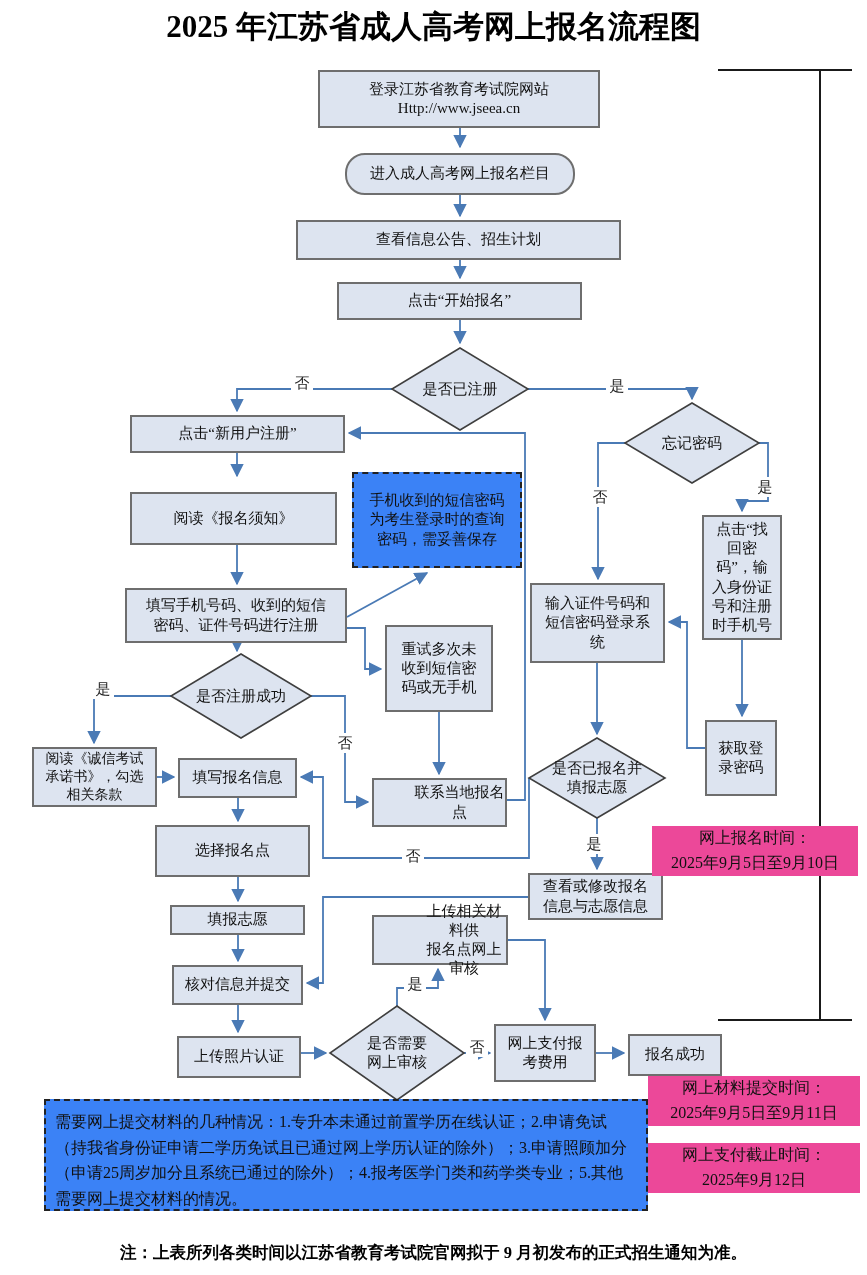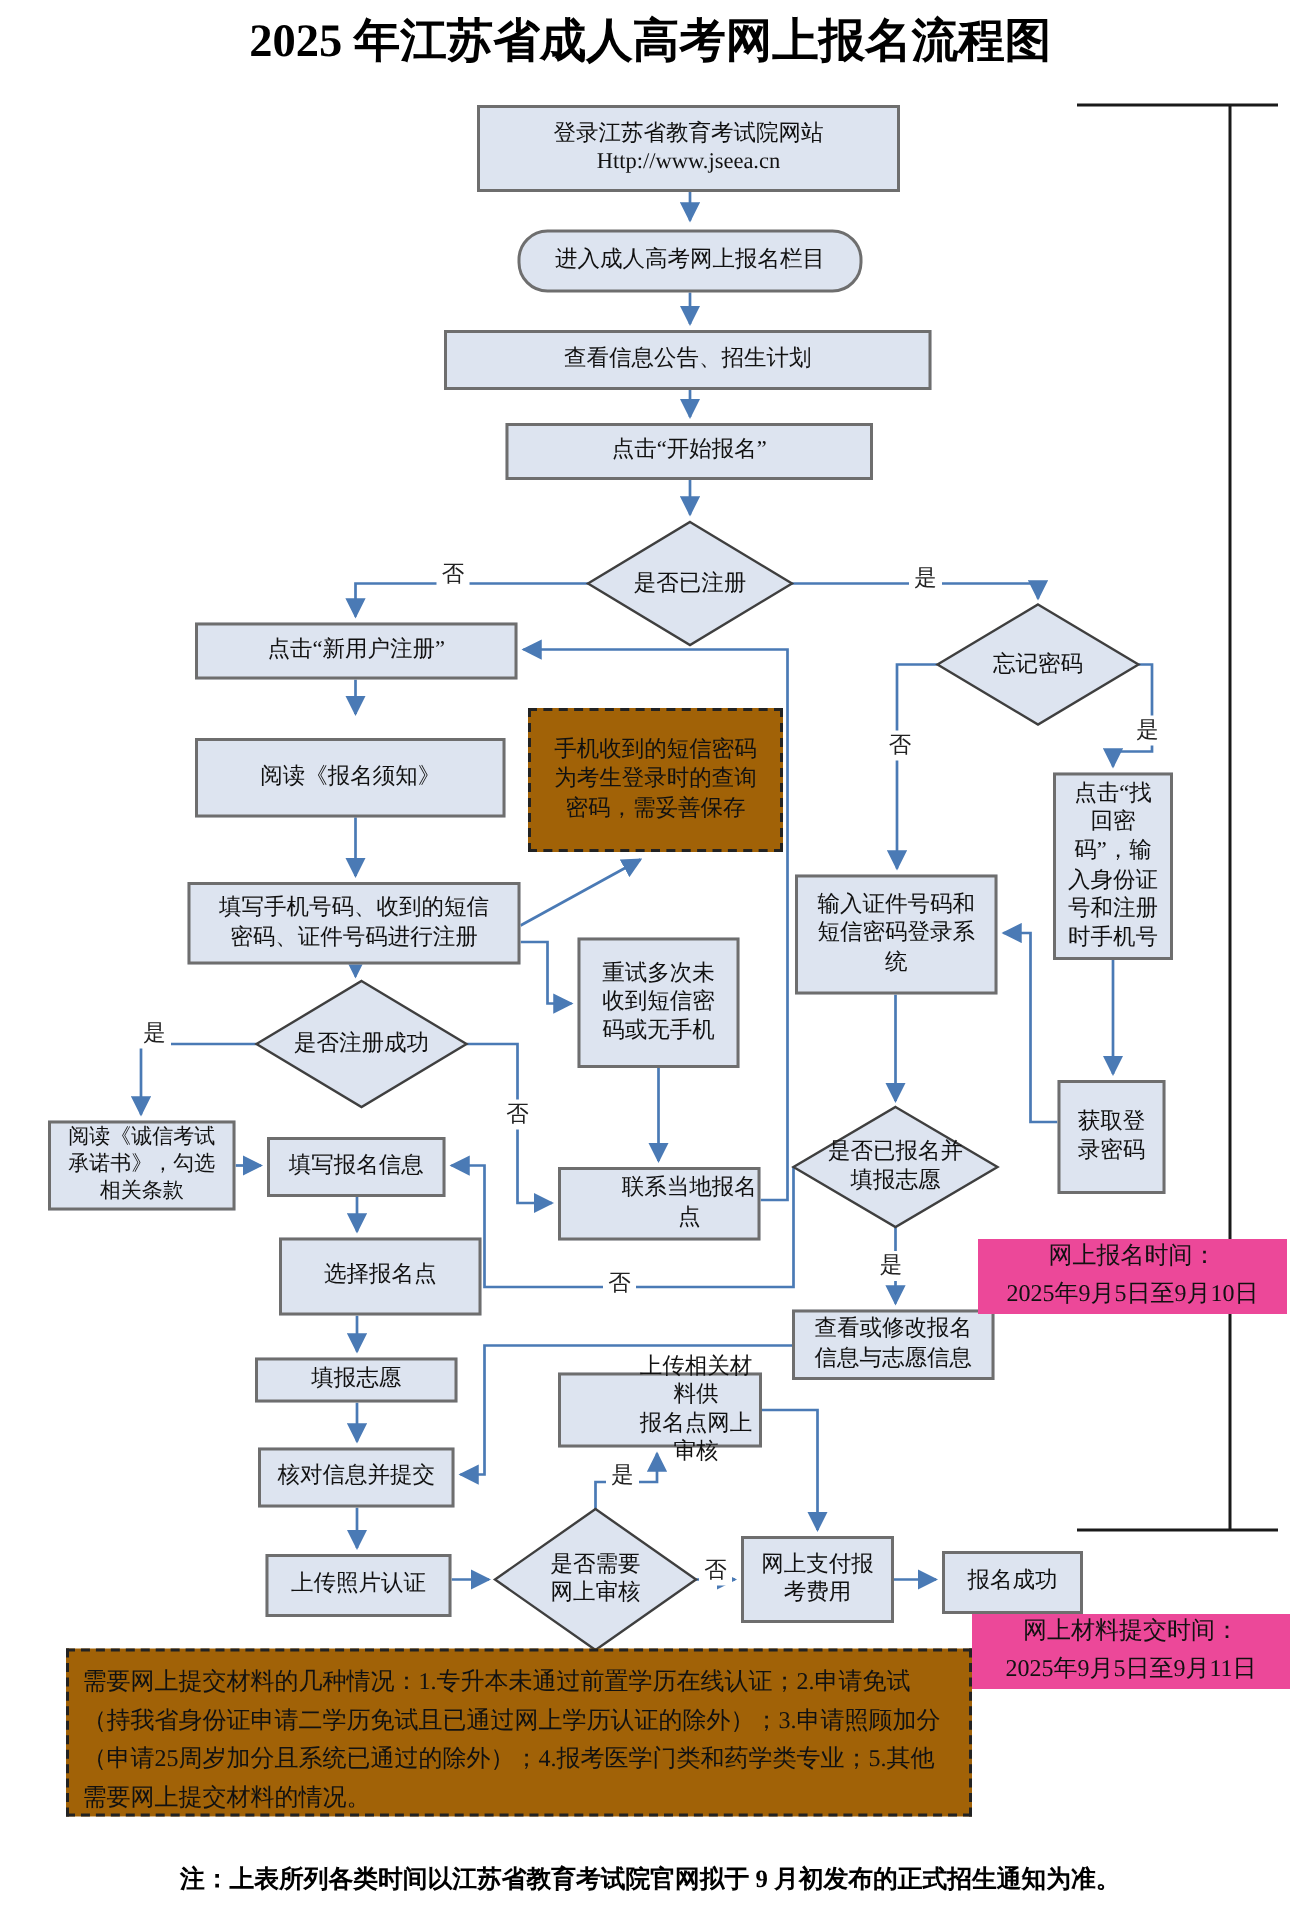--- a/index.html
+++ b/index.html
@@ -2,21 +2,21 @@
 <html><head>
 <meta charset="utf-8">
 <style>
   html,body{margin:0;padding:0;background:#ffffff;}
   #page{position:relative;width:867px;height:1275px;background:#ffffff;overflow:hidden;
         font-family:"Liberation Serif","DejaVu Serif",serif;}
   #wires{position:absolute;left:0;top:0;z-index:1;}
   .box{position:absolute;z-index:2;box-sizing:border-box;background:#dde4f0;border:2px solid #6e6e6e;
        display:flex;align-items:center;justify-content:center;text-align:center;
        white-space:pre-line;font-size:15px;line-height:1.28;color:#111;}
-  .dashed{background:#a16207;border:2px dashed #222;}
+  .dashed{background:#3b82f6;border:2px dashed #222;}
   .dtext{position:absolute;z-index:2;display:flex;align-items:center;justify-content:center;
          text-align:center;white-space:pre-line;font-size:15px;line-height:1.25;color:#111;}
   .elabel{position:absolute;z-index:3;font-size:15px;color:#222;background:#ffffff;
           text-align:center;line-height:20px;height:20px;}
   .timetext{position:absolute;z-index:3;background:#ec4899;text-align:center;
             white-space:pre-line;font-size:16px;line-height:1.55;color:#111;}
   #title{position:absolute;z-index:2;left:0;top:6px;width:867px;text-align:center;
          font-size:31px;font-weight:bold;color:#000;}
   #footer{position:absolute;z-index:2;left:0;top:1242px;width:867px;text-align:center;
           font-size:16.5px;font-weight:bold;color:#000;}
@@ -27,21 +27,21 @@
   #n-enter{left:345px;top:153px;width:230px;height:42px;border-radius:20px;}
   #n-view{left:296px;top:220px;width:325px;height:40px;}
   #n-start{left:337px;top:282px;width:245px;height:38px;}
   #n-newuser{left:130px;top:415px;width:215px;height:38px;}
   #n-readnotice{left:130px;top:492px;width:207px;height:53px;}
   #n-fillphone{left:125px;top:588px;width:222px;height:55px;}
   #n-honesty{left:32px;top:747px;width:125px;height:60px;}
   #n-fillinfo{left:178px;top:758px;width:119px;height:40px;}
   #n-retry{left:385px;top:625px;width:108px;height:87px;}
   #n-contact{left:372px;top:778px;width:135px;height:49px;padding-left:40px;}
-  #n-choosepoint{left:186px;top:825px;width:135px;height:52px;}
+  #n-choosepoint{left:155px;top:825px;width:155px;height:52px;}
   #n-volunteer{left:170px;top:905px;width:135px;height:30px;}
   #n-verify{left:172px;top:965px;width:131px;height:40px;}
   #n-photo{left:177px;top:1036px;width:124px;height:42px;}
   #n-materials{left:372px;top:915px;width:136px;height:50px;padding-left:48px;}
   #n-pay{left:494px;top:1024px;width:102px;height:58px;}
   #n-success{left:628px;top:1034px;width:94px;height:42px;}
   #n-findpwd{left:702px;top:515px;width:80px;height:125px;}
   #n-loginsys{left:530px;top:583px;width:135px;height:80px;}
   #n-getpwd{left:705px;top:720px;width:72px;height:76px;}
   #n-viewmodify{left:528px;top:873px;width:135px;height:47px;}
@@ -194,16 +194,18 @@
   <div class="elabel" id="l-w-yes">是</div>
   <div class="elabel" id="l-aa-yes">是</div>
   <div class="elabel" id="l-aa-no">否</div>
   <div class="elabel" id="l-s-yes">是</div>
   <div class="elabel" id="l-s-no">否</div>
 
   <div class="timetext" id="t-reg">网上报名时间：
 2025年9月5日至9月10日</div>
   <div class="timetext" id="t-mat">网上材料提交时间：
 2025年9月5日至9月11日</div>
+  <div class="timetext" id="t-pay">网上支付截止时间：
+2025年9月12日</div>
 
   <div id="footer">注：上表所列各类时间以江苏省教育考试院官网拟于 9 月初发布的正式招生通知为准。</div>
 
 </div>
 
 </body></html>

